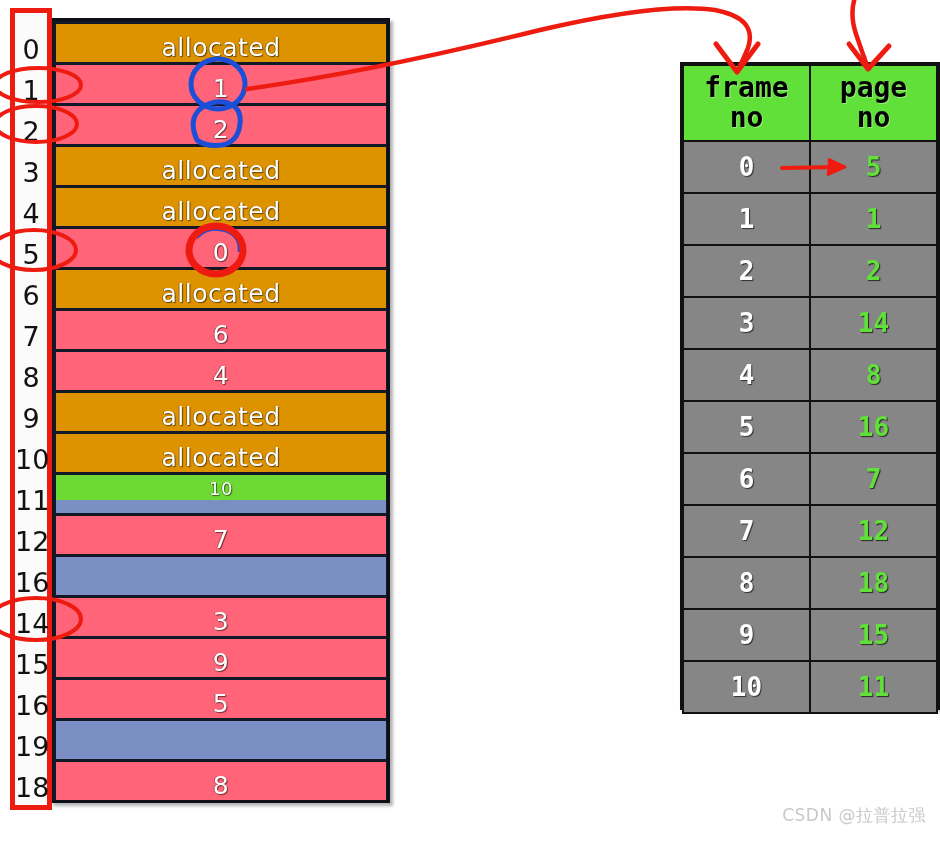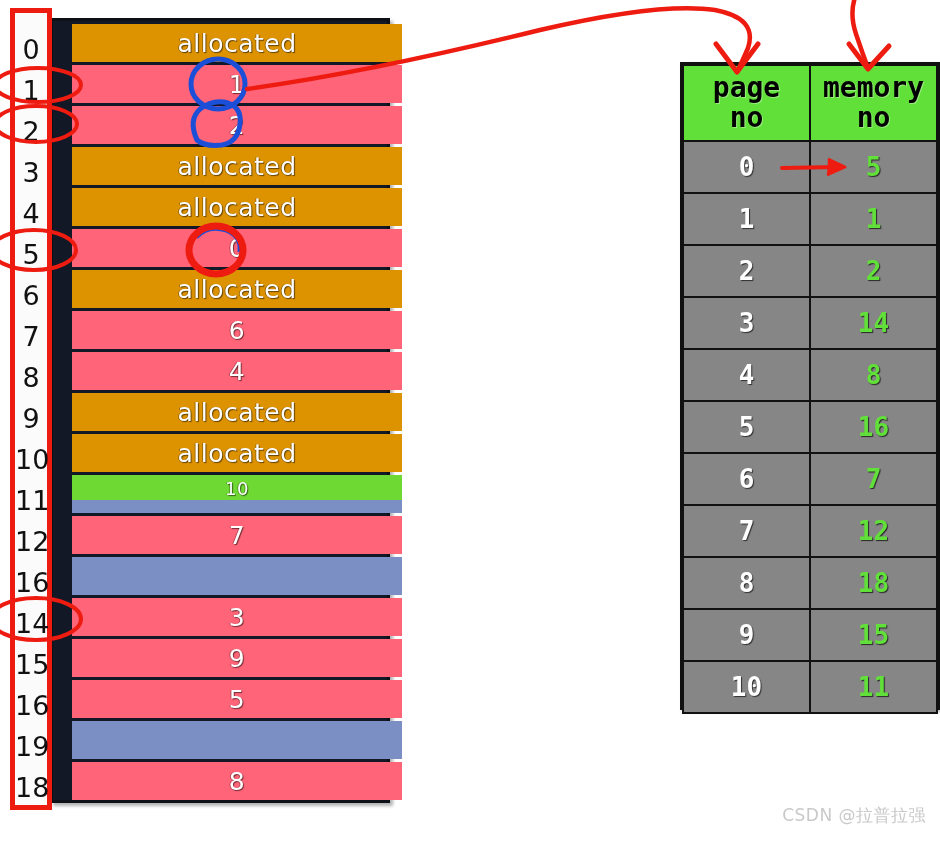--- a/index.html
+++ b/index.html
@@ -27,23 +27,23 @@
   
   #memory-block{
     position:absolute;left:50px;top:18px;width:340px;height:785px;
     background:#121826;
     border:3px solid #0d1017;
     box-sizing:border-box;
     box-shadow:3px 3px 3px rgba(0,0,0,.30);
     z-index:2;
   }
   .mem-row{
-    position:absolute;left:19px;width:330px;
-    box-sizing:border-box;
-    display:flex;align-items:center;justify-content:center;
+    position:absolute;left:3px;width:330px;
+    box-sizing:border-box;
+    display:flex;align-items:flex-end;justify-content:center;
     overflow:hidden;
   }
   .mem-fill{
     position:absolute;left:0;top:0;width:100%;height:100%;
   }
   .mem-label{
     position:relative;z-index:2;
     font-family:"DejaVu Sans", sans-serif;
     color:#ffffff;
     font-size:25px;
@@ -213,24 +213,24 @@
       <div class="mem-row" style="top: 741px; height: 38px;">
         <div class="mem-fill" style="background: rgb(255, 100, 120);"></div>
         <span class="mem-label">8</span>
       </div>
     </div>
 
 
   <div id="page-table">
     <div class="pt-row pt-head">
       <div class="pt-cell head">
+        <span><span>frame</span><br><span>no</span></span>
+      </div>
+      <div class="pt-cell head">
         <span><span>page</span><br><span>no</span></span>
-      </div>
-      <div class="pt-cell head">
-        <span><span>memory</span><br><span>no</span></span>
       </div>
     </div>
     <div id="pt-body-host">
         <div class="pt-row pt-body">
           <div class="pt-cell pageno">0</div>
           <div class="pt-cell frameno">5</div>
         </div>
         <div class="pt-row pt-body">
           <div class="pt-cell pageno">1</div>
           <div class="pt-cell frameno">1</div>

